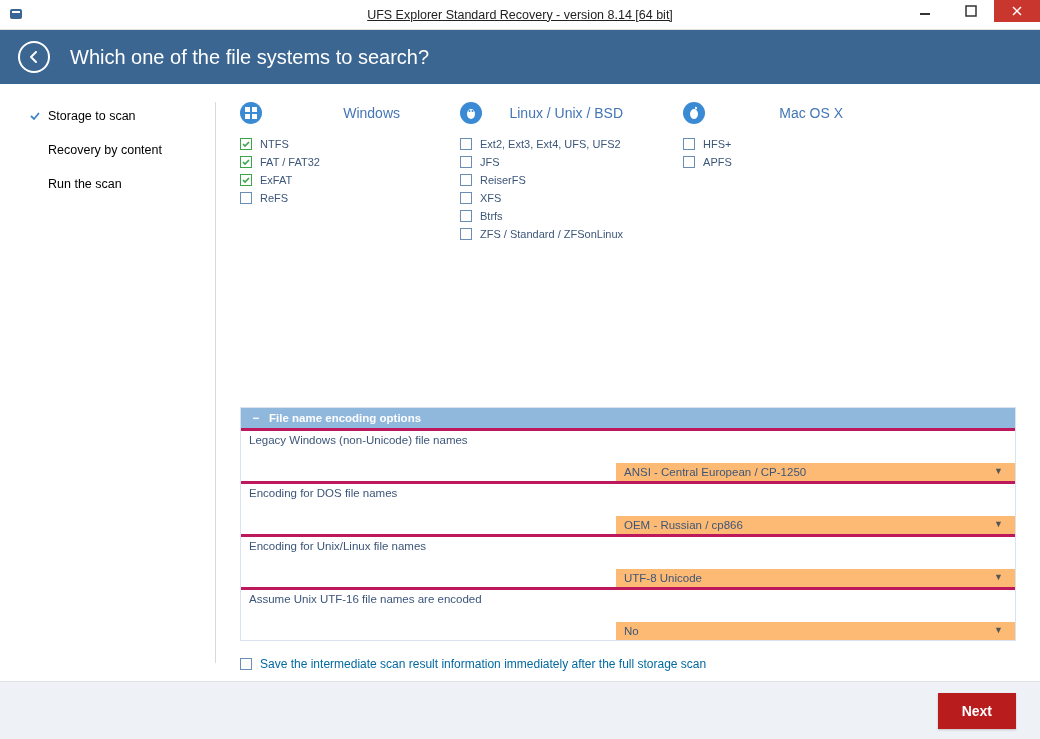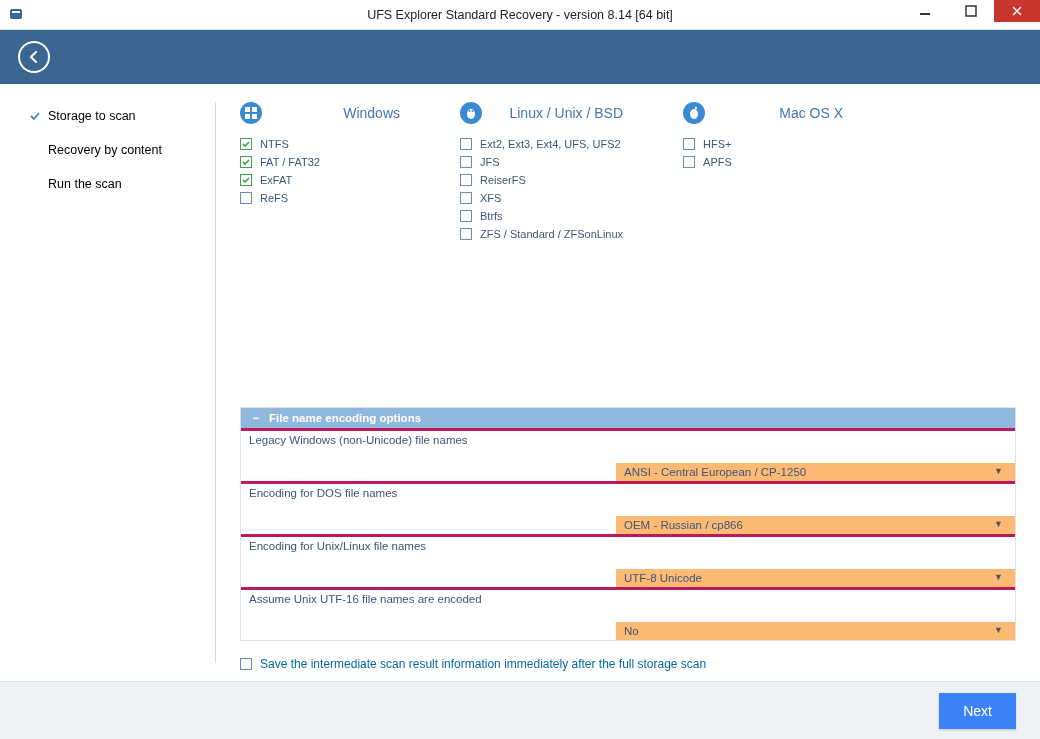--- a/index.html
+++ b/index.html
@@ -2,21 +2,21 @@
 <html><head>
 <meta charset="utf-8">
 <style>
   * { box-sizing: border-box; }
   html, body { margin: 0; padding: 0; font-family: "Segoe UI", Tahoma, sans-serif; }
   body { width: 1040px; height: 739px; background: #fff; overflow: hidden; }
 
   
   .titlebar { height: 30px; background: #fff; display: flex; align-items: center; position: relative; border-bottom: 1px solid #e0e0e0; }
   .titlebar .app-icon { width: 18px; height: 18px; margin-left: 8px; }
-  .titlebar .title { position: absolute; left: 0; right: 0; text-align: center; font-size: 12.5px; color: #222; pointer-events: none; }
+  .titlebar .title { position: absolute; left: 0; right: 0; text-align: center; font-size: 12.5px; color: #222; pointer-events: none; text-decoration: underline; }
   .titlebar .win-controls { position: absolute; right: 0; top: 0; display: flex; height: 24px; }
   .titlebar .wc { width: 46px; height: 22px; display: flex; align-items: center; justify-content: center; cursor: pointer; }
   .titlebar .wc svg { display: block; }
   .titlebar .wc.close { background: #c8362e; }
 
   
   .banner { background: #3c6692; height: 54px; display: flex; align-items: center; padding: 0 18px; color: #fff; }
   .banner .back { width: 32px; height: 32px; border: 2px solid #fff; border-radius: 50%; display: flex; align-items: center; justify-content: center; margin-right: 20px; cursor: pointer; }
   .banner .back svg { display: block; }
   .banner h1 { font-size: 20px; font-weight: 400; margin: 0; }
@@ -55,21 +55,21 @@
   .enc-row { display: flex; border-top: 3px solid #be185d; }
   .enc-row > div { padding: 3px 8px; }
   .enc-label { width: 375px; }
   .enc-value { flex: 1; display: flex; justify-content: space-between; background: #fdba74; cursor: pointer; margin-top: 32px; }
   .enc-value .caret { font-size: 9px; color: #555; margin-right: 4px; }
 
   .save-row { display: flex; align-items: center; gap: 8px; font-size: 12px; color: #0369a1; margin-bottom: 10px; }
 
   
   .footer { height: 58px; background: #eef2f6; display: flex; align-items: center; justify-content: flex-end; padding: 0 24px; border-top: 1px solid #dfe3e8; }
-  .next-btn { background: #3b82f6; color: #fff; border: none; font-size: 14px; font-weight: 400; padding: 10px 24px; cursor: pointer; box-shadow: 0 1px 2px rgba(0,0,0,0.2); }
+  .next-btn { background: #b91c1c; color: #fff; border: none; font-size: 14px; font-weight: 700; padding: 10px 24px; cursor: pointer; box-shadow: 0 1px 2px rgba(0,0,0,0.2); }
 </style>
 </head>
 <body>
 
 <div class="titlebar">
   <span class="app-icon">
     <svg width="18" height="18" viewBox="0 0 18 18">
         <rect x="2" y="3" width="12" height="10" rx="2" fill="#3c6692"></rect>
         <rect x="4" y="5" width="8" height="2" fill="#fff"></rect>
       </svg>
@@ -94,20 +94,21 @@
     </div>
   </div>
 </div>
 
 <div class="banner">
   <div class="back">
     <svg width="16" height="16" viewBox="0 0 16 16">
         <path d="M10 3 L5 8 L10 13" stroke="#fff" stroke-width="2" fill="none" stroke-linecap="round" stroke-linejoin="round"></path>
       </svg>
   </div>
+  <h1>Which one of the file systems to search?</h1>
 </div>
 
 <div class="body">
 
   <div class="sidebar" id="sidebar-steps">
       <div class="step">
         <span class="chk">
           <svg width="12" height="12" viewBox="0 0 12 12">
             <path d="M2 6 L5 9 L10 3" stroke="#3c84c9" stroke-width="1.8" fill="none"></path>
           </svg>

